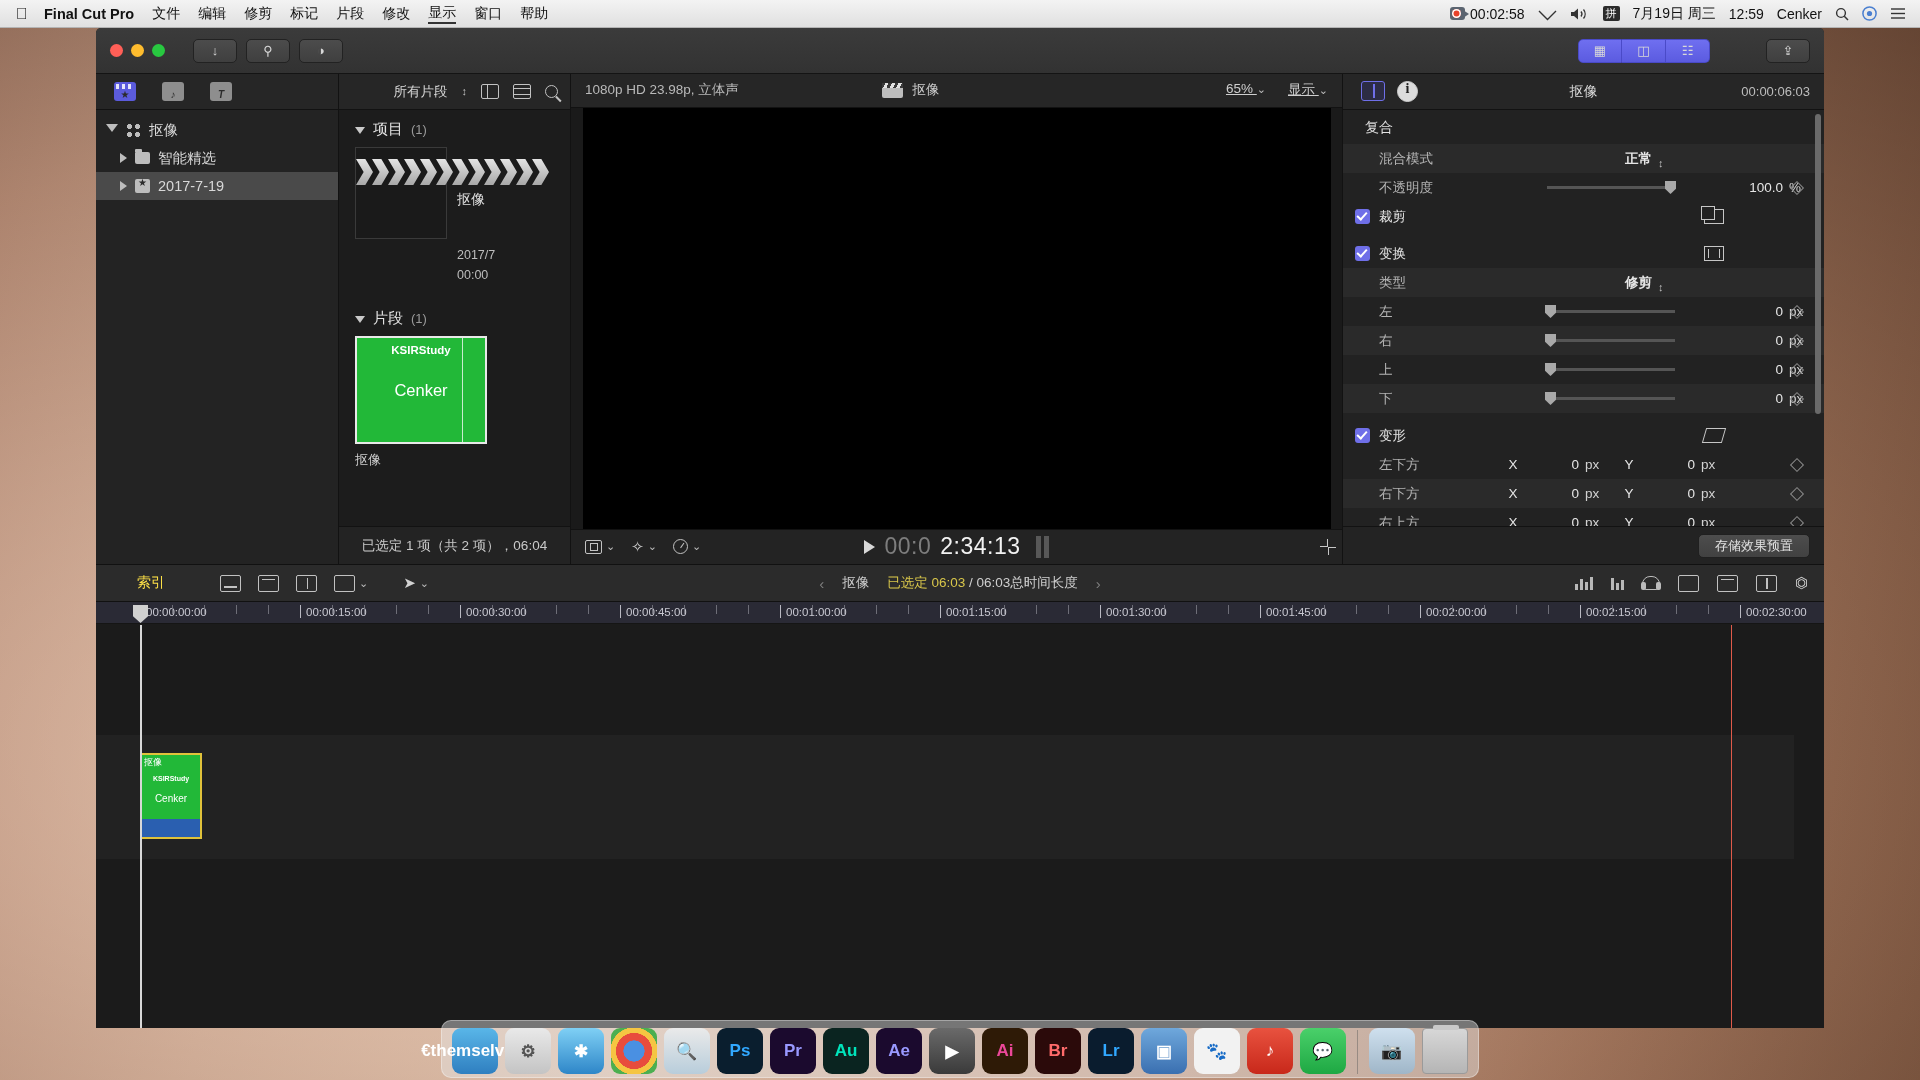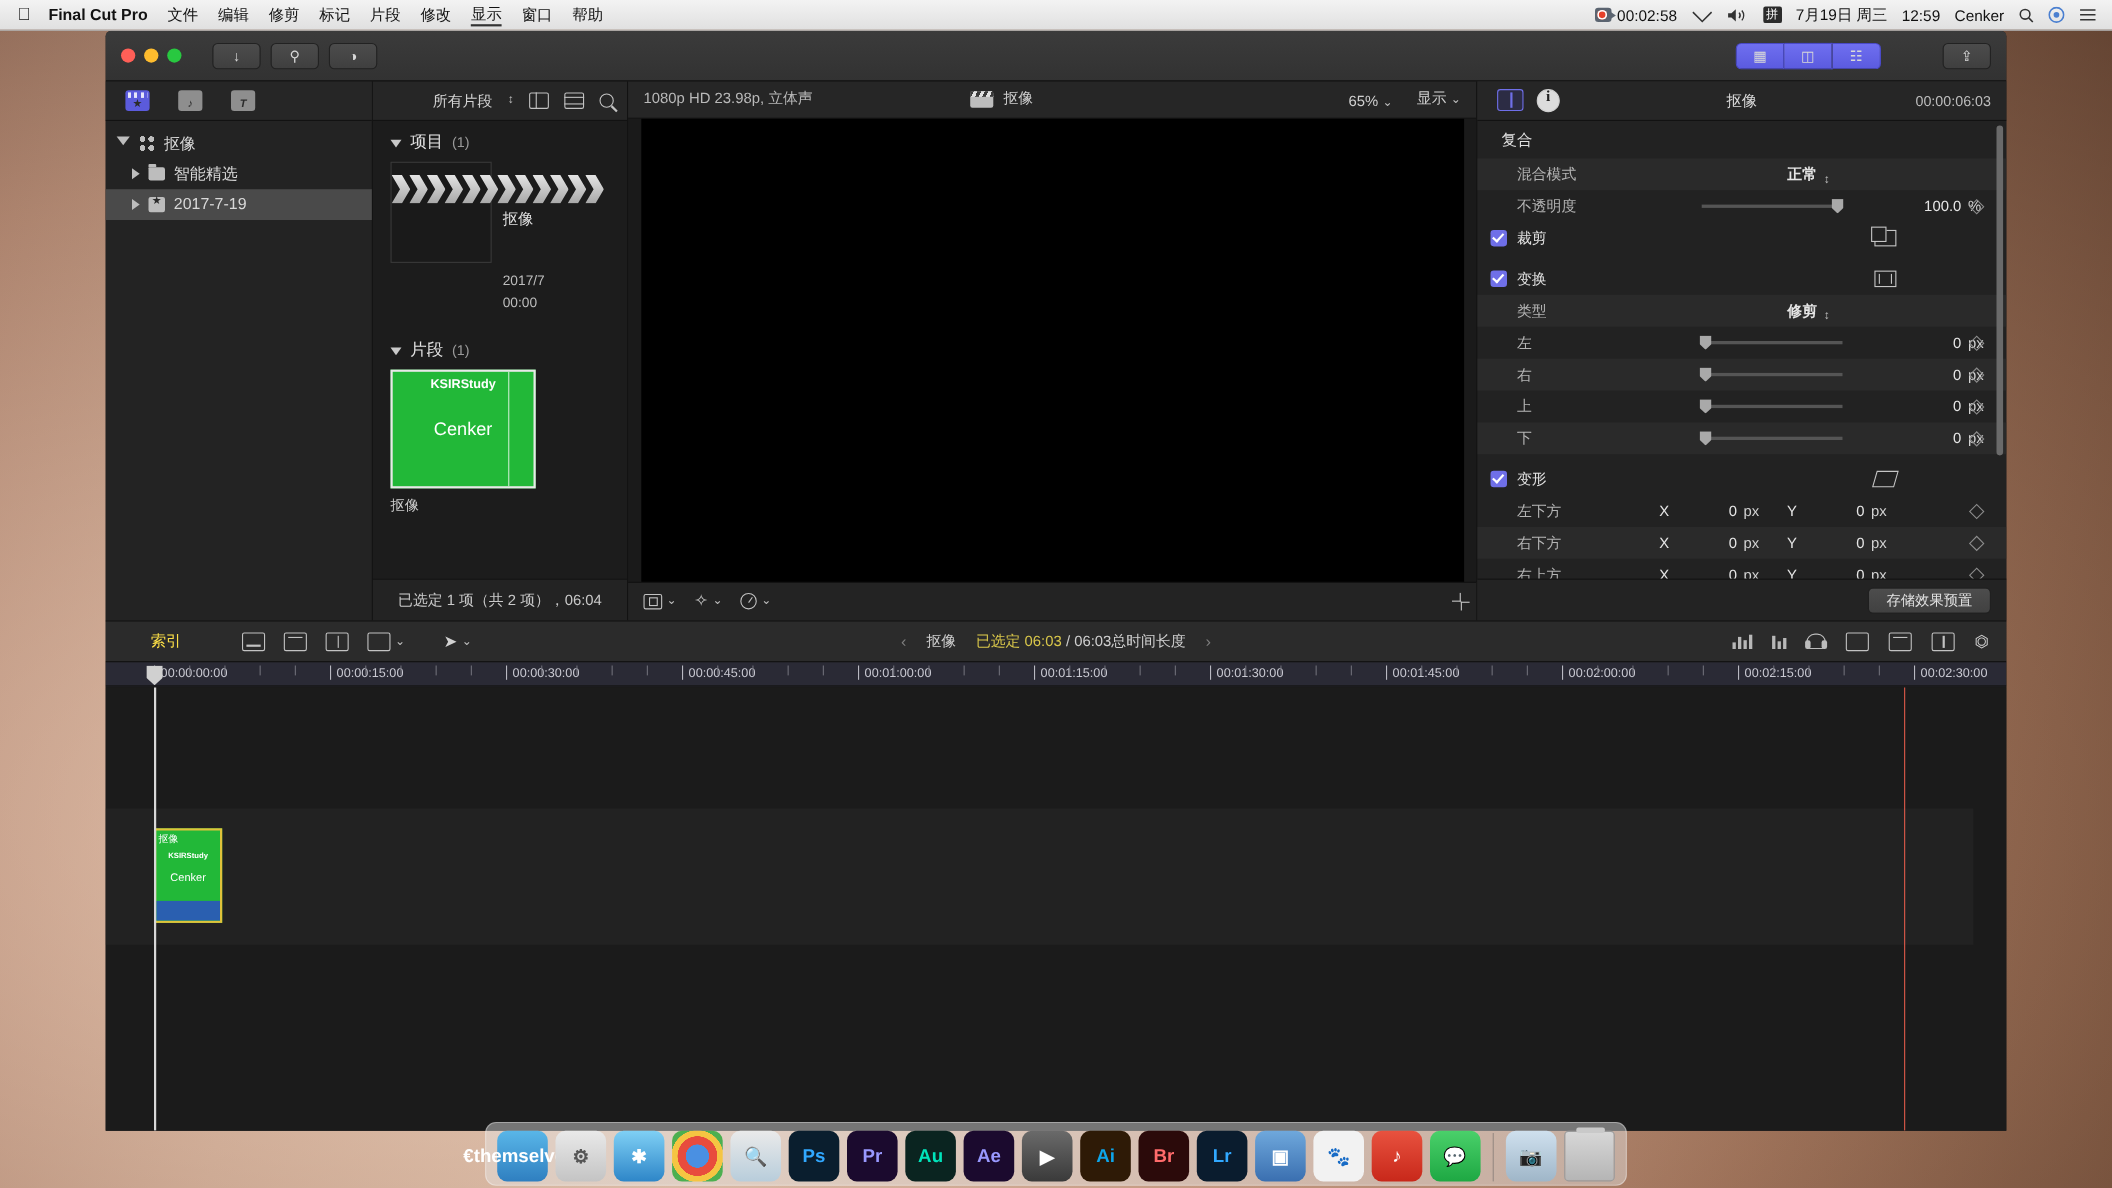--- a/index.html
+++ b/index.html
@@ -119,21 +119,21 @@
 
   
   .viewer { flex:1; background:#1c1c1c; display:flex; flex-direction:column; }
   .viewer-head { height:36px; background:#262626; border-bottom:1px solid #121212; display:flex;
       align-items:center; color:#cfcfcf; font-size:13.5px; padding: 0 14px; }
   .viewer-head .fmt { color:#b9b9b9; }
   .viewer-head .mid { margin-left:auto; margin-right:auto; display:flex; align-items:center; gap:9px; }
   .clapper { width:21px;height:15px;background:#bdbdbd;border-radius:2px; position:relative; }
   .clapper::before{content:"";position:absolute;left:0;right:0;top:0;height:5px;
       background: repeating-linear-gradient(115deg,#3a3a3a 0 3px,#e2e2e2 3px 6px);}
-  .viewer-head .rt { margin-left:auto; display:flex; align-items:flex-end; gap: 22px; }
+  .viewer-head .rt { margin-left:auto; display:flex; align-items:flex-start; gap: 22px; text-decoration: underline; }
   .viewer-canvas { flex:1; background:#1a1a1a; display:flex; align-items:center; justify-content:center; }
   .video { width: 748px; height: 421px; background:#000; }
   .viewer-foot { height:38px; background:#232323; border-top:1px solid #121212;
       display:flex; align-items:center; padding: 0 14px; position:relative; }
   .vf-left { display:flex; gap: 16px; align-items:center; }
   .vf-grp { display:flex; align-items:center; gap:4px; color:#c4c4c4; font-size:12px; }
   .vf-ico { width:17px; height:14px; border:1.4px solid #c2c2c2; border-radius:2px; position:relative; }
   .vf-ico::after{content:"";position:absolute;left:4px;top:2px;width:6px;height:6px;border:1.4px solid #c2c2c2;}
   .vf-wand { color:#c8c8c8; font-size:15px; line-height:14px; }
   .vf-speed { width:15px;height:15px;border:1.5px solid #c2c2c2;border-radius:50%;position:relative;}
@@ -434,20 +434,29 @@
                 <span class="vf-ico"></span>
                 <span class="stepper">⌄</span>
               </span>
             <span class="vf-grp">
                 <span class="vf-wand">✧</span>
                 <span class="stepper">⌄</span>
               </span>
             <span class="vf-grp">
                 <span class="vf-speed"></span>
                 <span class="stepper">⌄</span>
+              </span>
+          </span>
+          <span class="vf-tc">
+            <span class="play-tri"></span>
+            <span class="tc-dim">00:0</span>
+            <span class="tc-lit">2:34:13</span>
+            <span class="tc-bars">
+                <i></i>
+                <i></i>
               </span>
           </span>
           <span class="vf-right"><span class="expand-ico"></span></span>
         </div>
       </div>
 
       <div class="inspector">
         <div class="insp-head">
           <span class="insp-tabs">
             <span class="itab on"></span>
@@ -721,21 +730,21 @@
     <span class="it" style="background:linear-gradient(#59b6e8,#2f7fc0)">€themselves;</span>
     <span class="it" style="background:linear-gradient(#e9e9e9,#c4c4c4);color:#555">⚙</span>
     <span class="it" style="background:linear-gradient(#7fd0f5,#2e86c8)">✱</span>
     <span class="it" style="background:radial-gradient(circle,#4a90e2 32%,#e84c3d 33% 55%,#f5c542 56% 72%,#4caf50 73%);"></span>
     <span class="it" style="background:linear-gradient(#eaeaea,#b8cddb);color:#3a6fb0">🔍</span>
     <span class="it" style="background:#0a1e2e;color:#31a8ff">Ps</span>
     <span class="it" style="background:#1b0a2e;color:#9999ff">Pr</span>
     <span class="it" style="background:#0a2420;color:#00e4bb">Au</span>
     <span class="it" style="background:#1b0a2e;color:#9999ff">Ae</span>
     <span class="it" style="background:linear-gradient(#6a6a6a,#3a3a3a)">▶</span>
-    <span class="it" style="background:#2e1a06;color:#0ea5e9">Ai</span>
+    <span class="it" style="background:#2e1a06;color:#ec4899">Ai</span>
     <span class="it" style="background:#2b0a0a;color:#ff6b6b">Br</span>
     <span class="it" style="background:#0a1c2e;color:#31a8ff">Lr</span>
     <span class="it" style="background:linear-gradient(#6fa8dc,#3a6fb0)">▣</span>
     <span class="it" style="background:#f2f2f2;color:#333">🐾</span>
     <span class="it" style="background:linear-gradient(#e8523f,#c8281a)">♪</span>
     <span class="it" style="background:linear-gradient(#4ad06a,#1ea843)">💬</span>
     <span class="sep"></span>
     <span class="it" style="background:linear-gradient(#cfe0ee,#9fb6c8);color:#fff">📷</span>
     <span class="trash"></span>
   </div>

